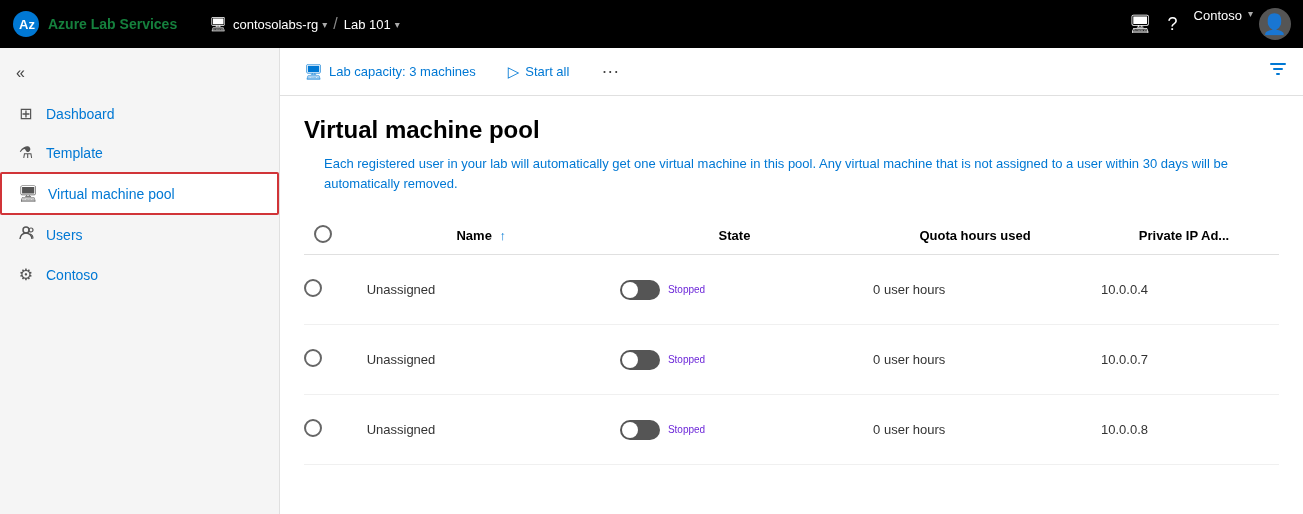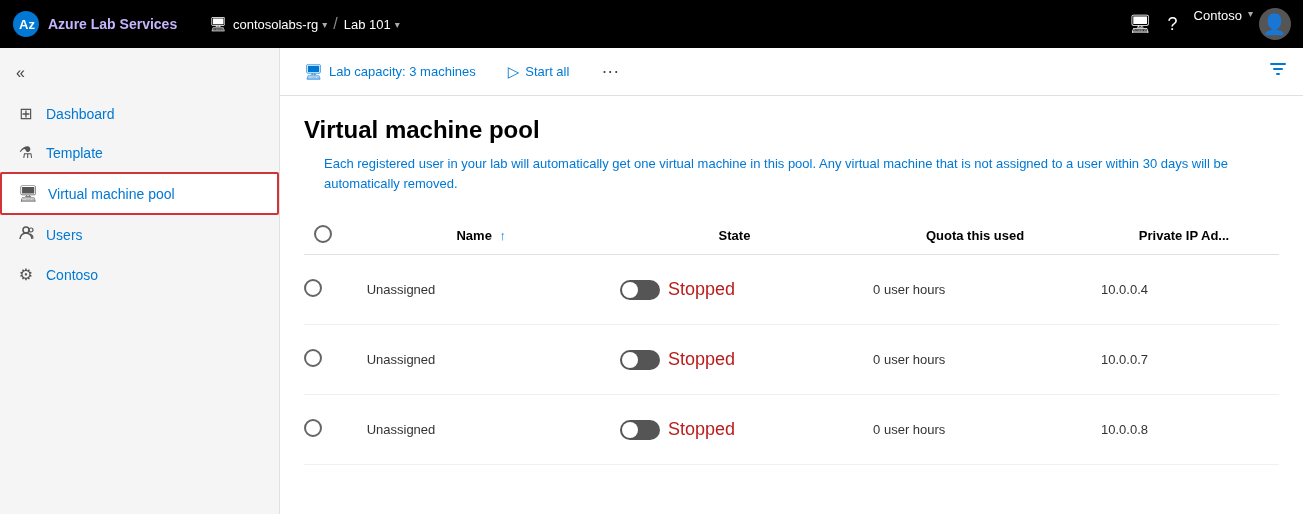--- a/index.html
+++ b/index.html
@@ -12,21 +12,21 @@
       height: 48px;
       display: flex;
       align-items: center;
       padding: 0 12px;
       gap: 12px;
     }
     .navbar-logo {
       display: flex;
       align-items: center;
       gap: 8px;
-      color: #c4b5fd;
+      color: #15803d;
       font-size: 14px;
       font-weight: 600;
       white-space: nowrap;
     }
     .logo-icon {
       width: 28px;
       height: 28px;
     }
     .navbar-breadcrumb {
       display: flex;
@@ -249,21 +249,21 @@
     .toggle::after {
       content: '';
       position: absolute;
       left: 2px;
       top: 2px;
       width: 16px;
       height: 16px;
       border-radius: 50%;
       background: #fff;
     }
-    .toggle-label { color: #b91c1c; font-size: 18px; }
+    .toggle-label { color: #6d28d9; font-size: 10px; }
   </style>
 </head>
 <body>
 
 <div class="navbar">
   <div class="navbar-logo">
     <svg class="logo-icon" viewBox="0 0 28 28" fill="none">
       <circle cx="14" cy="14" r="13" fill="#0078d4"></circle>
       <text x="7" y="19" fill="white" font-size="13" font-weight="bold">Az</text>
     </svg>
@@ -364,21 +364,21 @@
         <thead>
           <tr>
             <th>
               <div class="radio-btn"></div>
             </th>
             <th class="col-name">
               <span>Name</span>
               <span class="sort-arrow">↑</span>
             </th>
             <th class="col-state">State</th>
-            <th class="col-quota">Quota this used</th>
+            <th class="col-quota">Quota hours used</th>
             <th class="col-ip">Private IP Ad...</th>
           </tr>
         </thead>
         <tbody id="vm-table-body">
         <tr>
     <td>
       <div class="radio-btn"></div>
     </td>
     <td>Unassigned</td>
     <td>

